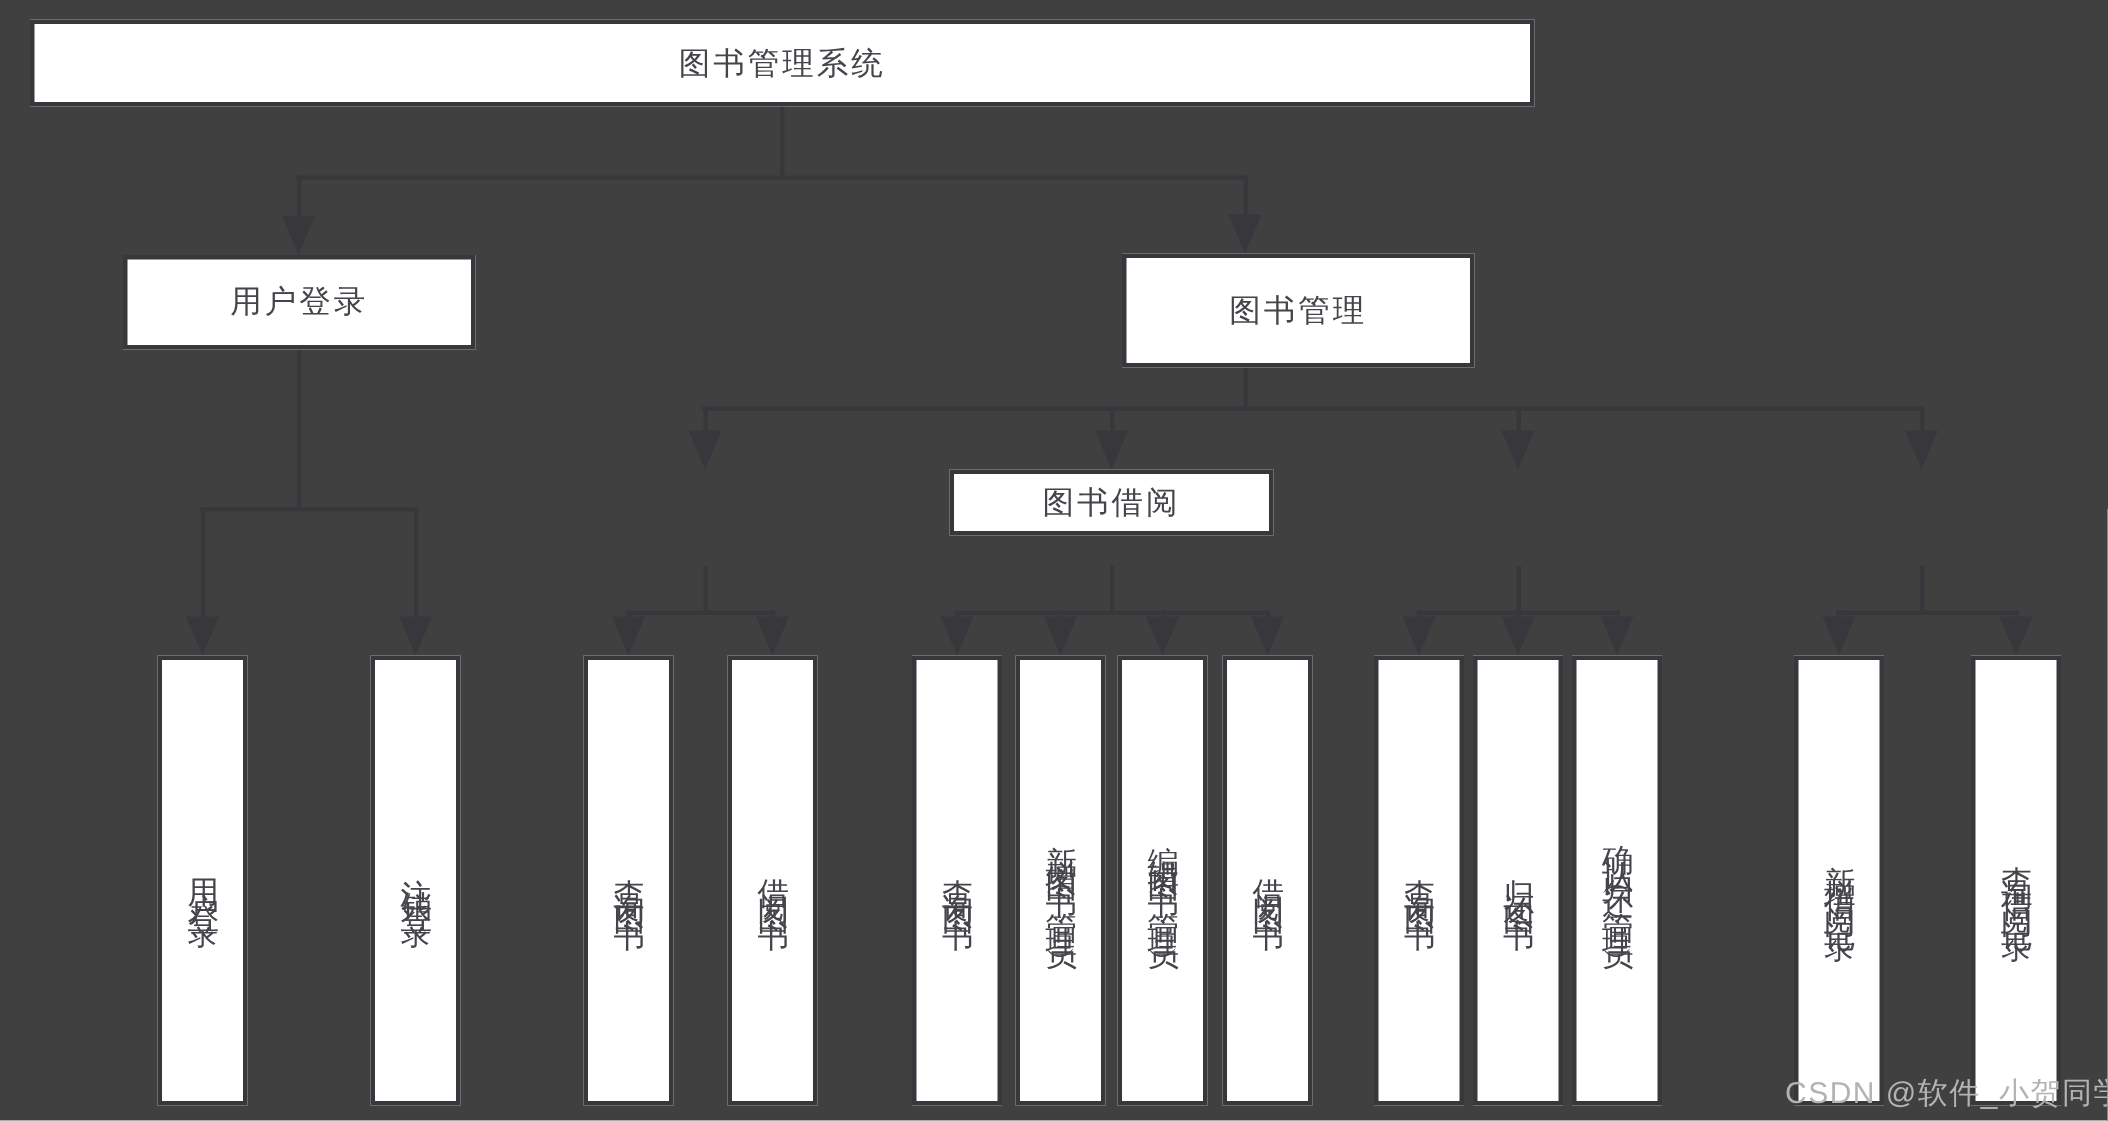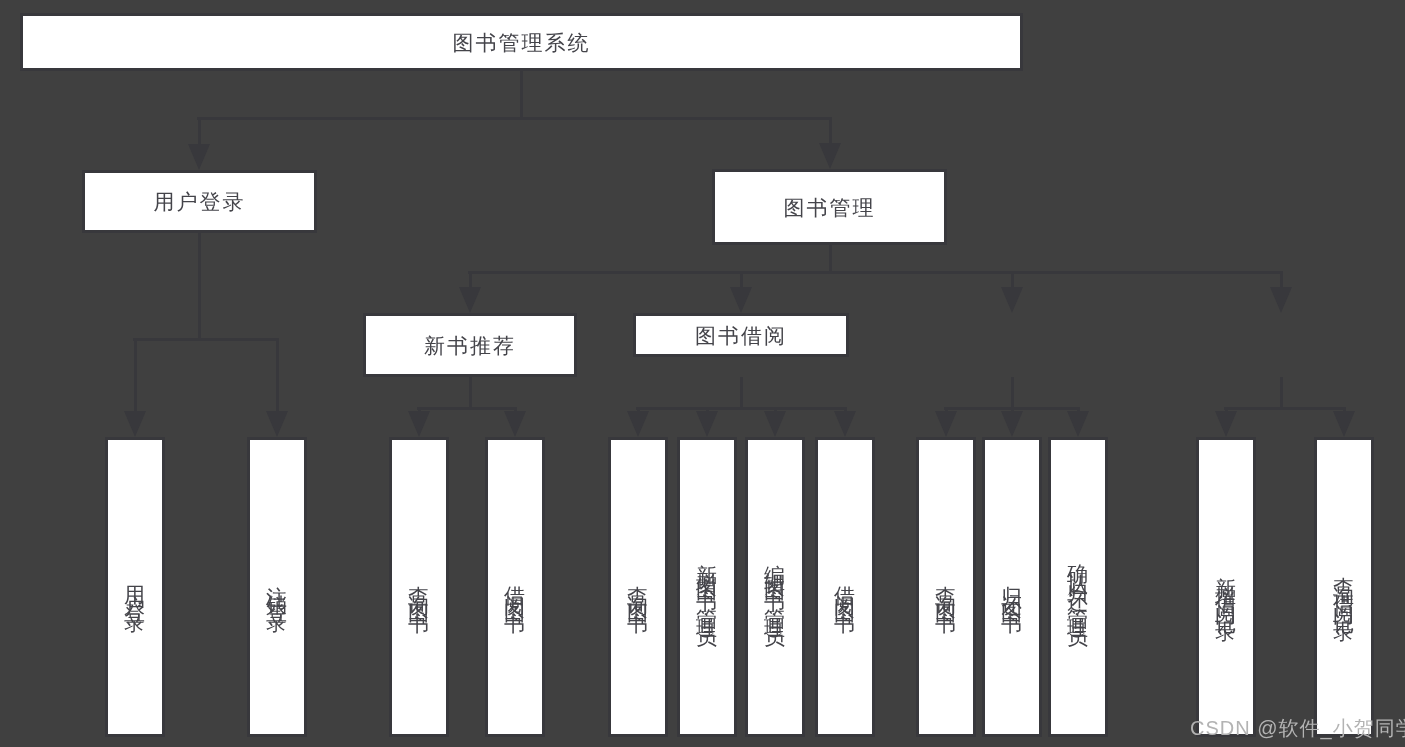--- a/index.html
+++ b/index.html
@@ -77,27 +77,24 @@
 
 <div class="canvas">
 
   <div class="box" style="left:20px;top:13px;width:1003px;height:58px">
     <span class="hlabel">图书管理系统</span>
   </div>
 
   <div class="box" style="left:82px;top:170px;width:235px;height:63px">
     <span class="hlabel">用户登录</span>
   </div>
-  <div class="box" style="left:712px;top:169px;width:235px;height:76px">
+  <div class="box" style="left:748px;top:169px;width:235px;height:76px">
     <span class="hlabel">图书管理</span>
   </div>
 
-  <div class="box" style="left:363px;top:313px;width:214px;height:64px">
-    <span class="hlabel">新书推荐</span>
-  </div>
   <div class="box" style="left:633px;top:313px;width:216px;height:44px">
     <span class="hlabel">图书借阅</span>
   </div>
 
   <div class="box" style="left:105px;top:437px;width:60px;height:300px">
     <span class="vlabel">用户登录</span>
   </div>
   <div class="box" style="left:247px;top:437px;width:60px;height:300px">
     <span class="vlabel">注销登录</span>
   </div>

